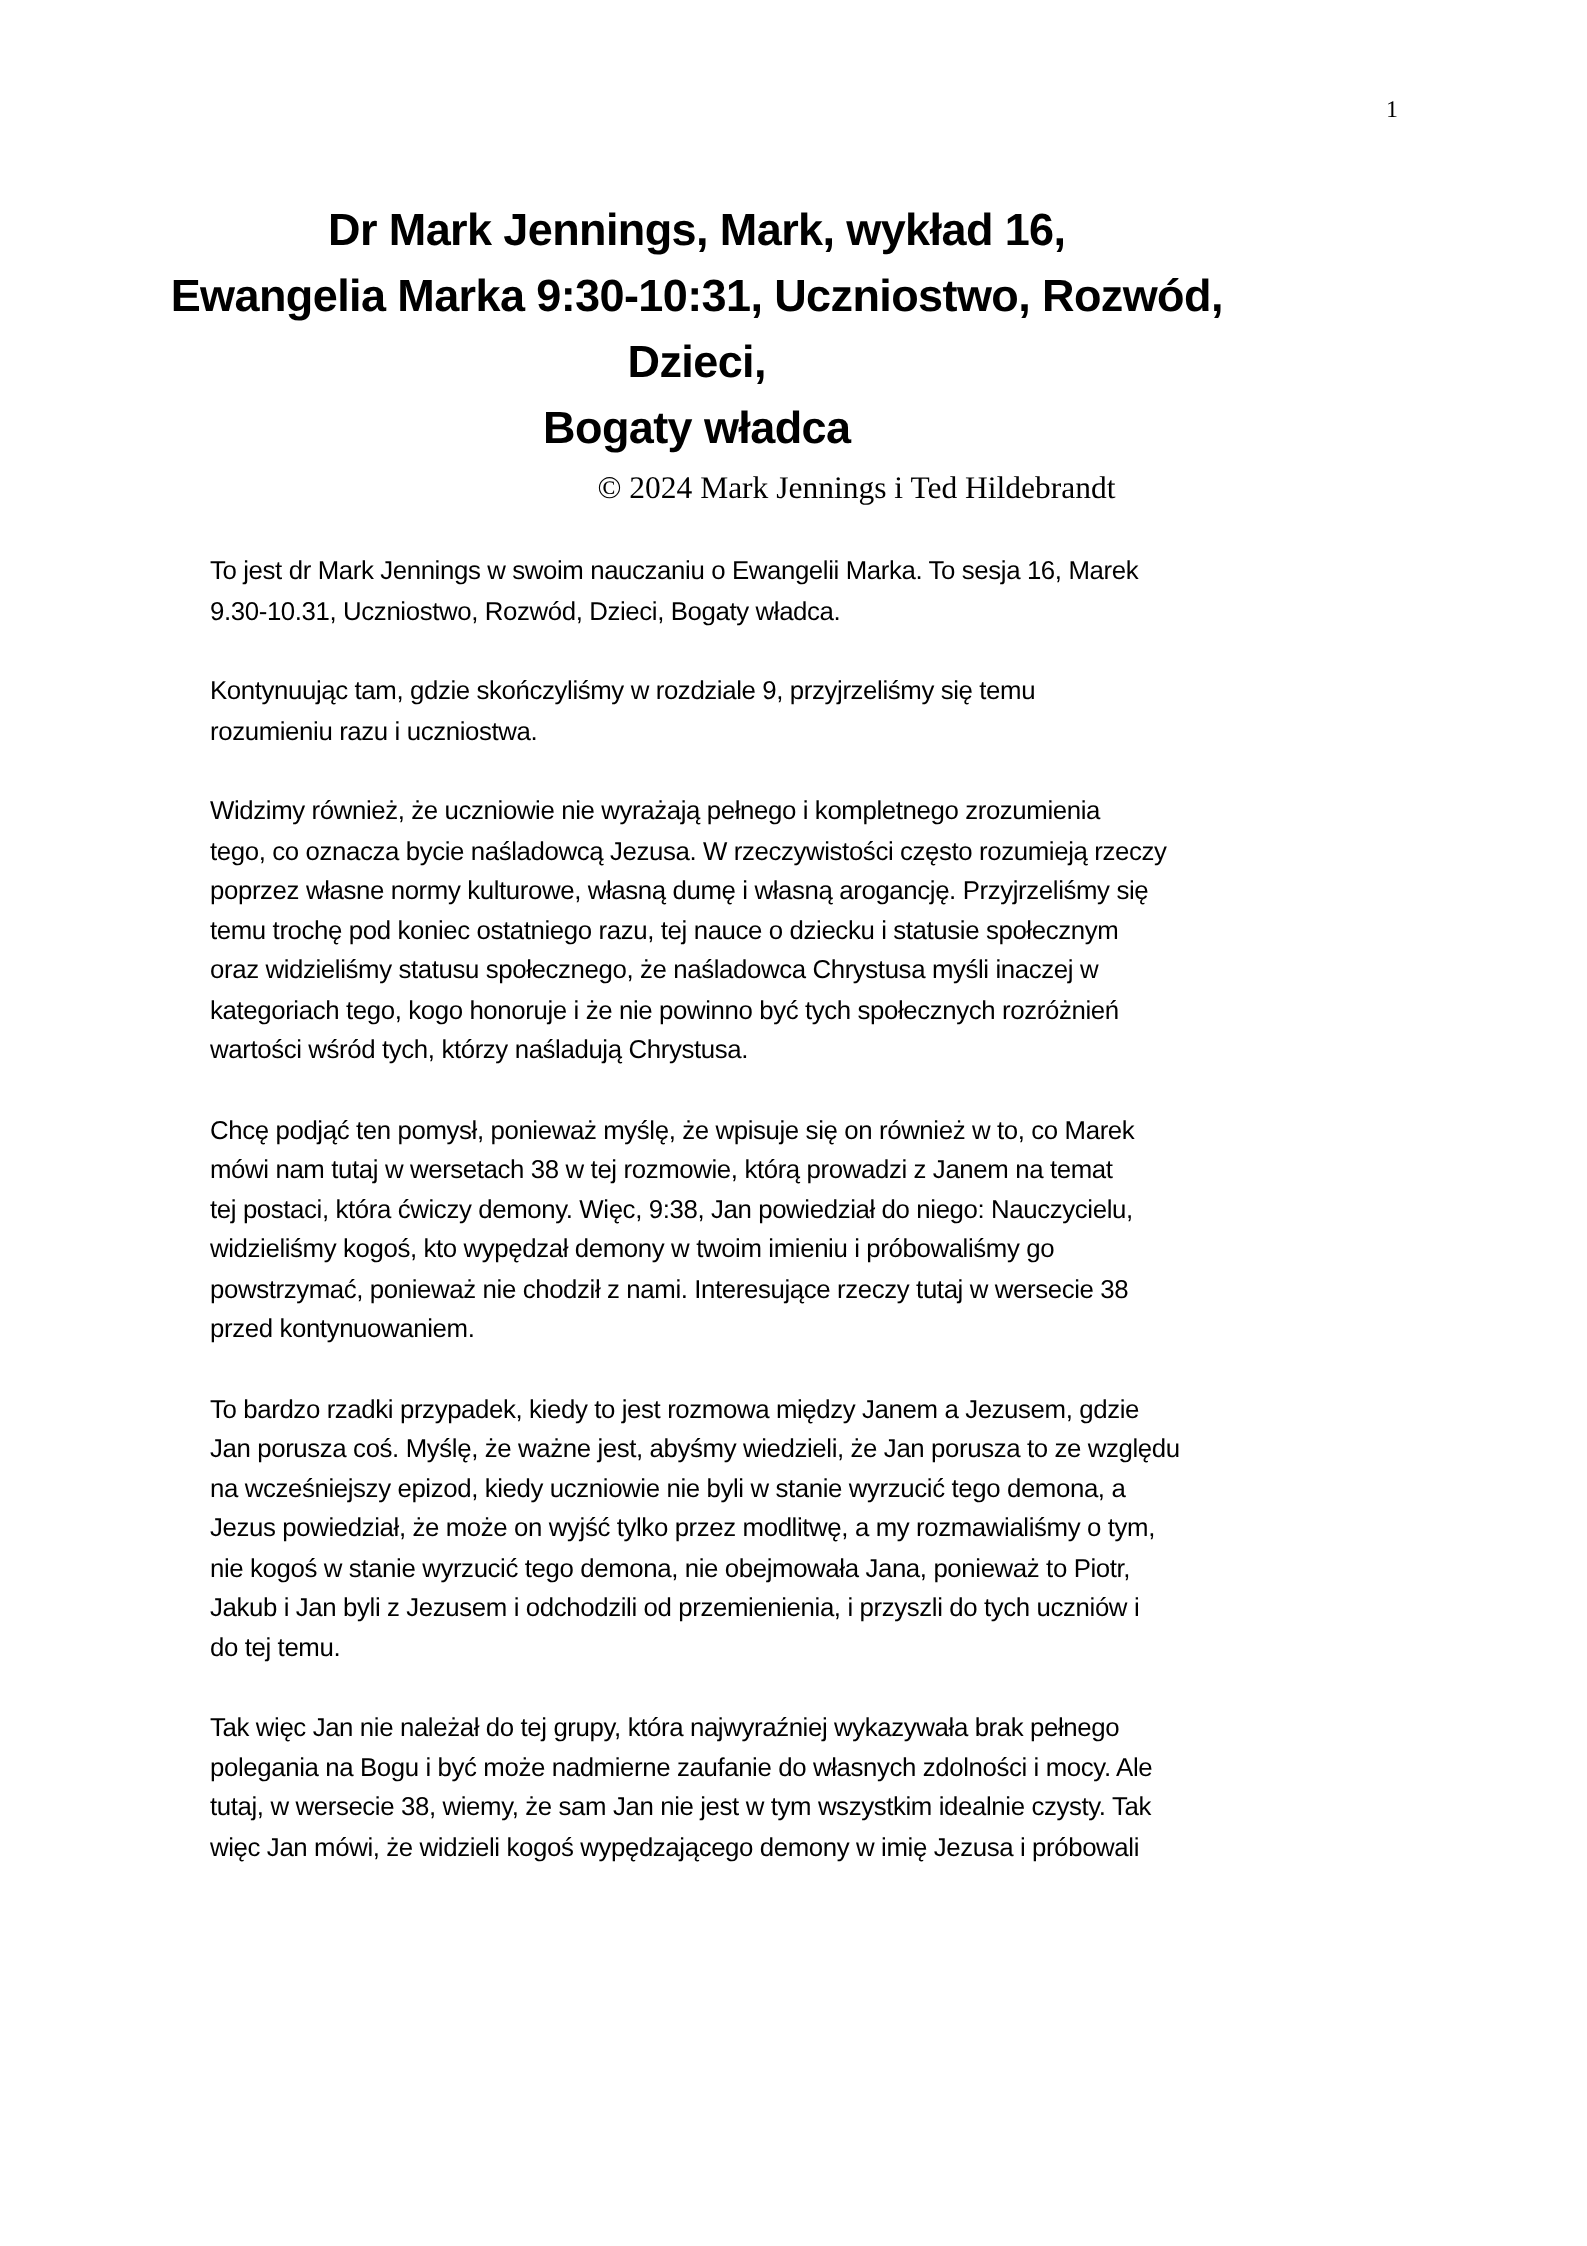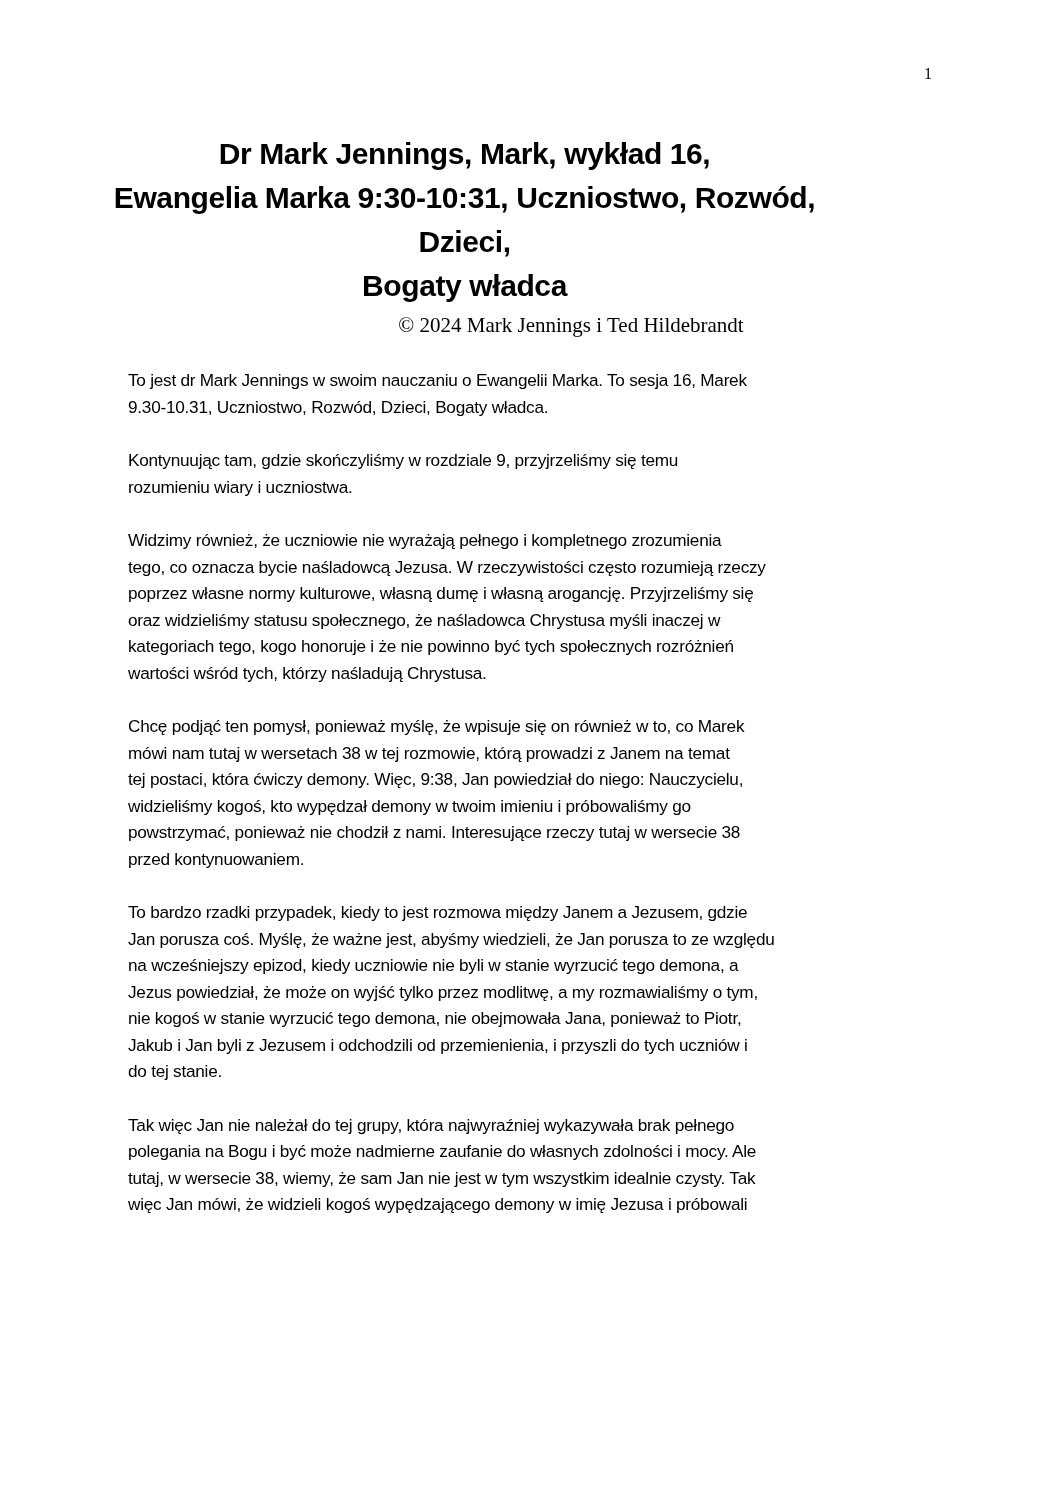--- a/index.html
+++ b/index.html
@@ -53,21 +53,21 @@
       position: absolute;
       top: 367px;
       left: 128px;
       width: 820px;
       font-family: "Liberation Sans", sans-serif;
       font-size: 17.2px;
       line-height: 26.5px;
       letter-spacing: -0.25px;
     }
     .para {
-      margin: 0 0 27px 0;
+      margin: 0 0 27px 12px;
     }
     .line {
       display: block;
       white-space: nowrap;
     }
   </style>
 </head>
 <body>
 
 <div class="page-number">1</div>
@@ -81,46 +81,47 @@
 
 <div class="copyright">© 2024 Mark Jennings i Ted Hildebrandt</div>
 
 <div class="body-text">
   <p class="para">
     <span class="line">To jest dr Mark Jennings w swoim nauczaniu o Ewangelii Marka. To sesja 16, Marek</span>
     <span class="line">9.30-10.31, Uczniostwo, Rozwód, Dzieci, Bogaty władca.</span>
   </p>
   <p class="para">
     <span class="line">Kontynuując tam, gdzie skończyliśmy w rozdziale 9, przyjrzeliśmy się temu</span>
-    <span class="line">rozumieniu wiary i uczniostwa.</span>
+    <span class="line">rozumieniu razu i uczniostwa.</span>
   </p>
   <p class="para">
     <span class="line">Widzimy również, że uczniowie nie wyrażają pełnego i kompletnego zrozumienia</span>
     <span class="line">tego, co oznacza bycie naśladowcą Jezusa. W rzeczywistości często rozumieją rzeczy</span>
     <span class="line">poprzez własne normy kulturowe, własną dumę i własną arogancję. Przyjrzeliśmy się</span>
+    <span class="line">temu trochę pod koniec ostatniego razu, tej nauce o dziecku i statusie społecznym</span>
     <span class="line">oraz widzieliśmy statusu społecznego, że naśladowca Chrystusa myśli inaczej w</span>
     <span class="line">kategoriach tego, kogo honoruje i że nie powinno być tych społecznych rozróżnień</span>
     <span class="line">wartości wśród tych, którzy naśladują Chrystusa.</span>
   </p>
   <p class="para">
     <span class="line">Chcę podjąć ten pomysł, ponieważ myślę, że wpisuje się on również w to, co Marek</span>
     <span class="line">mówi nam tutaj w wersetach 38 w tej rozmowie, którą prowadzi z Janem na temat</span>
     <span class="line">tej postaci, która ćwiczy demony. Więc, 9:38, Jan powiedział do niego: Nauczycielu,</span>
     <span class="line">widzieliśmy kogoś, kto wypędzał demony w twoim imieniu i próbowaliśmy go</span>
     <span class="line">powstrzymać, ponieważ nie chodził z nami. Interesujące rzeczy tutaj w wersecie 38</span>
     <span class="line">przed kontynuowaniem.</span>
   </p>
   <p class="para">
     <span class="line">To bardzo rzadki przypadek, kiedy to jest rozmowa między Janem a Jezusem, gdzie</span>
     <span class="line">Jan porusza coś. Myślę, że ważne jest, abyśmy wiedzieli, że Jan porusza to ze względu</span>
     <span class="line">na wcześniejszy epizod, kiedy uczniowie nie byli w stanie wyrzucić tego demona, a</span>
     <span class="line">Jezus powiedział, że może on wyjść tylko przez modlitwę, a my rozmawialiśmy o tym,</span>
     <span class="line">nie kogoś w stanie wyrzucić tego demona, nie obejmowała Jana, ponieważ to Piotr,</span>
     <span class="line">Jakub i Jan byli z Jezusem i odchodzili od przemienienia, i przyszli do tych uczniów i</span>
-    <span class="line">do tej stanie.</span>
+    <span class="line">do tej temu.</span>
   </p>
   <p class="para">
     <span class="line">Tak więc Jan nie należał do tej grupy, która najwyraźniej wykazywała brak pełnego</span>
     <span class="line">polegania na Bogu i być może nadmierne zaufanie do własnych zdolności i mocy. Ale</span>
     <span class="line">tutaj, w wersecie 38, wiemy, że sam Jan nie jest w tym wszystkim idealnie czysty. Tak</span>
     <span class="line">więc Jan mówi, że widzieli kogoś wypędzającego demony w imię Jezusa i próbowali</span>
   </p>
 </div>
 
 </body></html>

